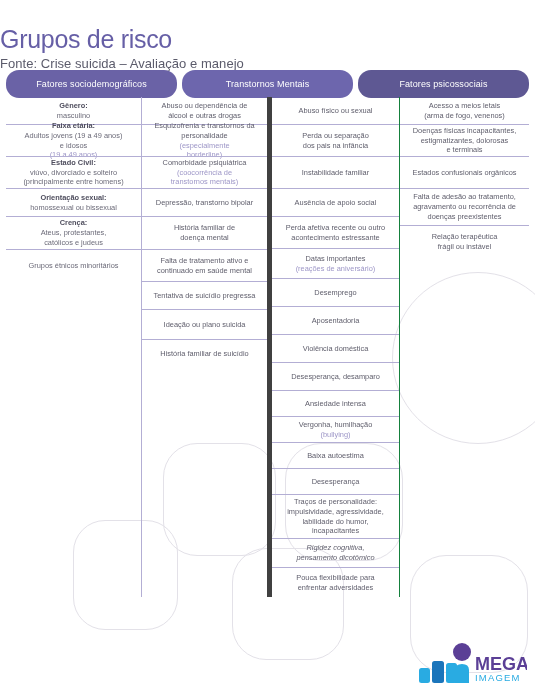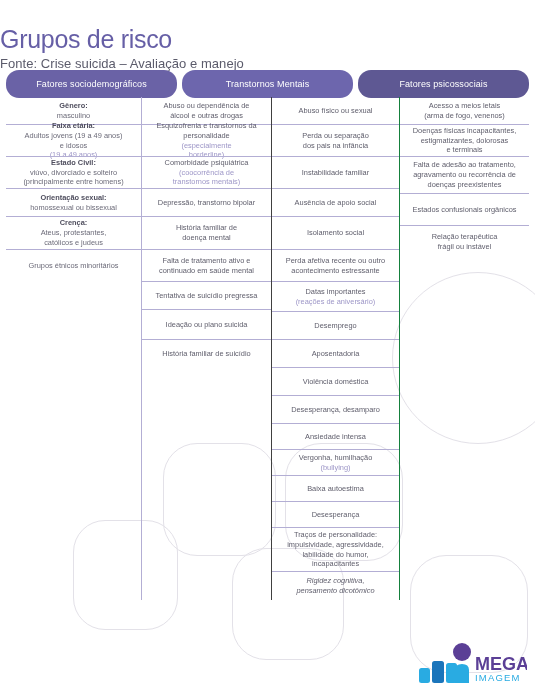--- a/index.html
+++ b/index.html
@@ -50,21 +50,21 @@
   }
 
   
   .grid {
     position: absolute; left: 6px; top: 97px;
     width: 523px;
     display: flex; gap: 0;
   }
   .col { position: relative; }
   .col-1 { width: 135px; }
-  .col-2 { width: 131px; border-left: 1px solid #b3aed4; border-right: 1px solid #404040; }
+  .col-2 { width: 131px; border-left: 1px solid #b3aed4; border-right: 5px solid #404040; }
   .col-3 { width: 128px; border-right: 1px solid #15803d; }
   .col-4 { width: 129px; }
 
   .cell {
     position: relative;
     padding: 6px 7px;
     display: flex; flex-direction: column;
     align-items: center; justify-content: center;
     text-align: center;
     font-size: 7.4px;
@@ -191,23 +191,20 @@
         <div class="cell" style="height: 32px;">
           <span class="sub">Perda ou separação</span>
           <span class="sub">dos pais na infância</span>
         </div>
         <div class="cell" style="height: 32px;">
           <span class="sub">Instabilidade familiar</span>
         </div>
         <div class="cell" style="height: 28px;">
           <span class="sub">Ausência de apoio social</span>
         </div>
-        <div class="cell" style="height: 33px;">
-          <span class="sub">Isolamento social</span>
-        </div>
         <div class="cell" style="height: 32px;">
           <span class="sub">Perda afetiva recente ou outro</span>
           <span class="sub">acontecimento estressante</span>
         </div>
         <div class="cell" style="height: 30px;">
           <span class="sub">Datas importantes</span>
           <span class="sub accent">(reações de aniversário)</span>
         </div>
         <div class="cell" style="height: 28px;">
           <span class="sub">Desemprego</span>
@@ -237,38 +234,42 @@
         <div class="cell" style="height: 44px;">
           <span class="sub">Traços de personalidade:</span>
           <span class="sub">impulsividade, agressividade,</span>
           <span class="sub">labilidade do humor,</span>
           <span class="sub">incapacitantes</span>
         </div>
         <div class="cell" style="height: 29px; font-style: italic;">
           <span class="sub">Rigidez cognitiva,</span>
           <span class="sub">pensamento dicotômico</span>
         </div>
+        <div class="cell" style="height: 30px;">
+          <span class="sub">Pouca flexibilidade para</span>
+          <span class="sub">enfrentar adversidades</span>
+        </div>
       </div>
       <div class="col col-4">
         <div class="cell" style="height: 27px;">
           <span class="sub">Acesso a meios letais</span>
           <span class="sub">(arma de fogo, venenos)</span>
         </div>
         <div class="cell" style="height: 32px;">
           <span class="sub">Doenças físicas incapacitantes,</span>
           <span class="sub">estigmatizantes, dolorosas</span>
           <span class="sub">e terminais</span>
+        </div>
+        <div class="cell" style="height: 32px;">
+          <span class="sub">Estados confusionais orgânicos</span>
         </div>
         <div class="cell" style="height: 37px;">
           <span class="sub">Falta de adesão ao tratamento,</span>
           <span class="sub">agravamento ou recorrência de</span>
           <span class="sub">doenças preexistentes</span>
-        </div>
-        <div class="cell" style="height: 32px;">
-          <span class="sub">Estados confusionais orgânicos</span>
         </div>
         <div class="cell" style="height: 32px;">
           <span class="sub">Relação terapêutica</span>
           <span class="sub">frágil ou instável</span>
         </div>
       </div>
     </div>
 
   <div class="logo">
     <svg width="112" height="46" viewBox="0 0 112 46" xmlns="http://www.w3.org/2000/svg">

